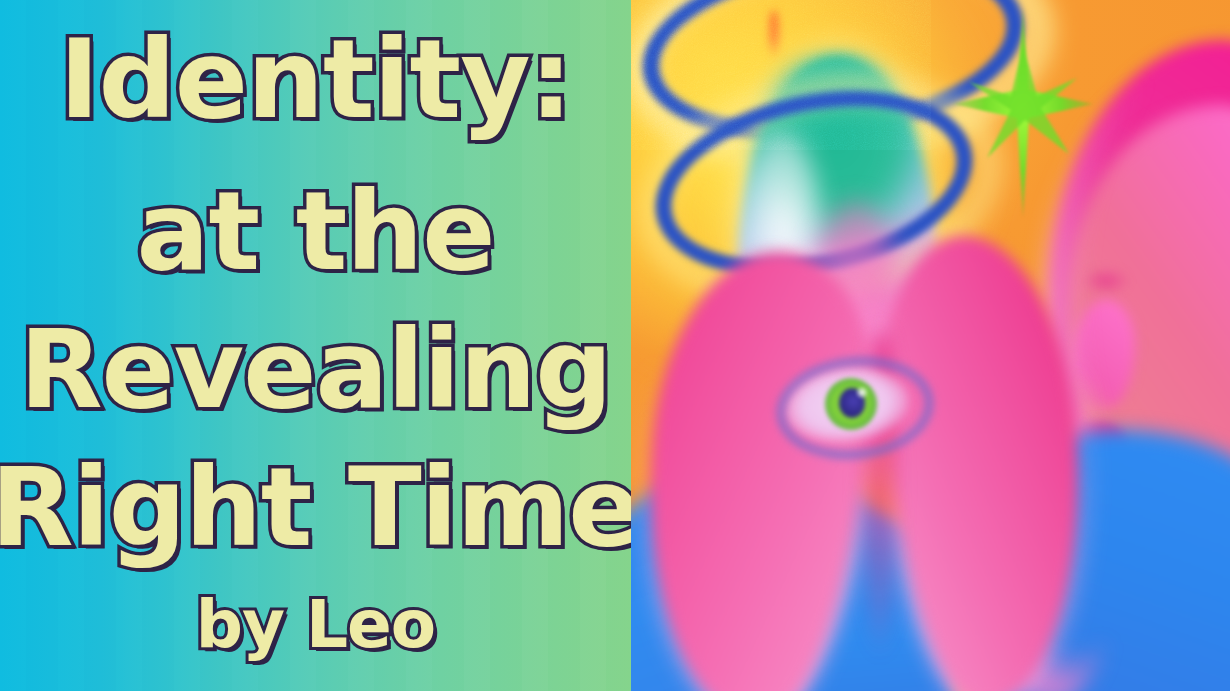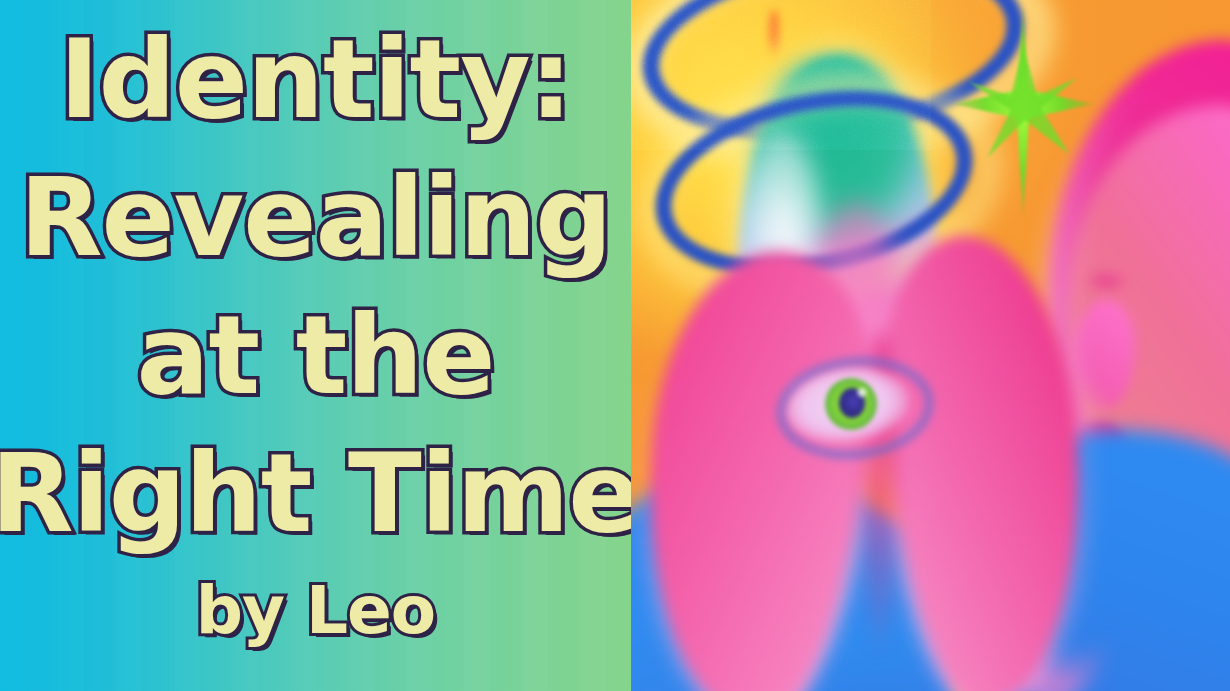--- a/index.html
+++ b/index.html
@@ -67,21 +67,21 @@
     color:#eeeba6;
     letter-spacing:-1px;
     line-height:1.00;
     
     -webkit-text-stroke:7px #2e2347;
     paint-order:stroke fill;
     text-shadow:
        3px 3px 0 #2e2347,
        4px 4px 0 #2e2347;
   }
-  .title-line.l1{ font-size:108px; margin-bottom:30px;text-align:right; }
+  .title-line.l1{ font-size:108px; margin-bottom:44px;text-align:right; }
   .title-line.l2{ font-size:108px; margin-bottom:30px; }
   .title-line.l3{ font-size:108px; margin-bottom:30px; }
   .title-line.l4{ font-size:108px; margin-bottom:30px; }
   .byline     { font-size:66px;  -webkit-text-stroke:6px #2e2347; }
 
   
   #art-panel{
     position:absolute;
     left:631px; top:0;
     width:599px; height:691px;
@@ -342,22 +342,22 @@
 <body>
 
 <div id="canvas">
 
   <div id="title-panel">
     <div id="title-gradient" class="art-layer"></div>
     <div id="title-bands" class="art-layer"></div>
 
     <div id="title-stack">
       <span class="title-line l1">Identity:</span>
+      <span class="title-line l3">at the</span>
       <span class="title-line l2">Revealing</span>
-      <span class="title-line l3">at the</span>
       <span class="title-line l4">Right Time</span>
       <span class="title-line byline">by Leo</span>
     </div>
   </div>
 
   <div id="art-panel">
 
     <div id="art-bg" class="art-layer"></div>
     <div id="art-yellow-bloom" class="art-layer"></div>
 

